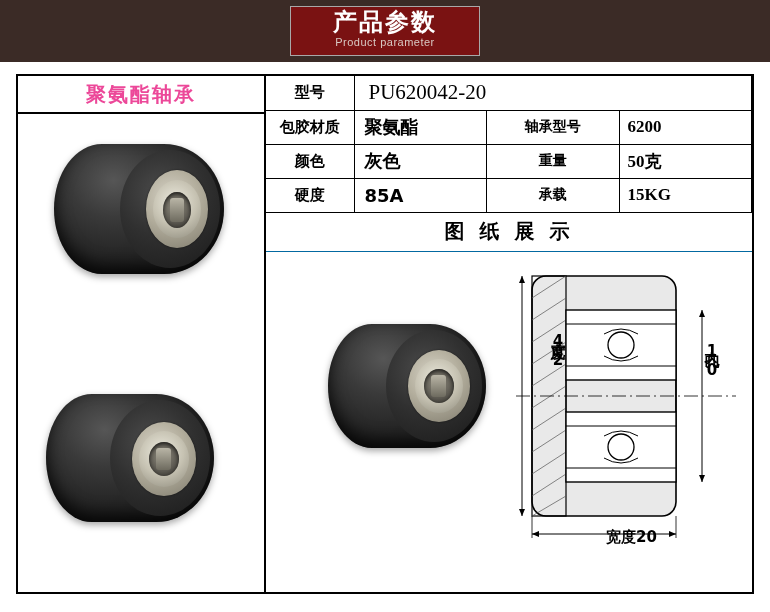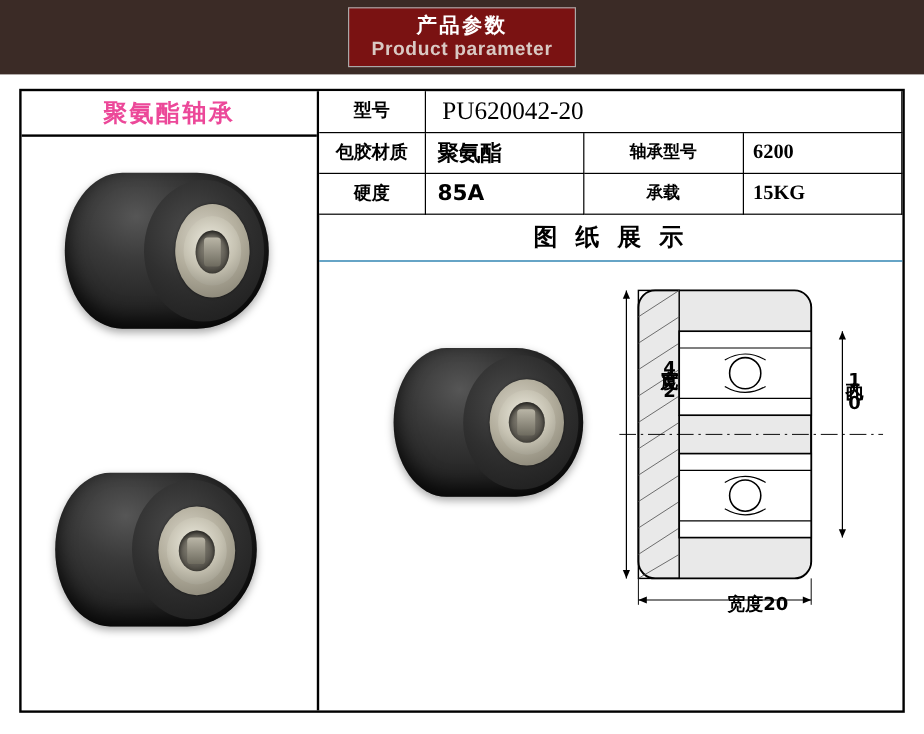--- a/index.html
+++ b/index.html
@@ -31,32 +31,31 @@
     transform: translateX(-50%);
     width: 190px;
     height: 50px;
     background: #7a1212;
     border: 1px solid #a8a8a8;
     box-sizing: border-box;
     text-align: center;
   }
   .banner-title {
     color: #ffffff;
-    font-size: 17px;
+    font-size: 24px;
     font-weight: bold;
     letter-spacing: 2px;
     line-height: 26px;
     margin-top: 2px;
   }
   .banner-sub {
     color: #d9c9c3;
-    font-size: 16px;
+    font-size: 11px;
     line-height: 14px;
     letter-spacing: 0.5px;
-    font-weight: bold;
   }
 
   
   .sheet {
     position: absolute;
     left: 16px;
     top: 74px;
     width: 738px;
     height: 520px;
     border: 2px solid #000;
@@ -267,20 +266,26 @@
         <td class="lbl" style="width:88px;">型号</td>
         <td class="val-model no-right" colspan="3">PU620042-20</td>
       </tr>
       <tr>
         <td class="lbl" style="width:88px;">包胶材质</td>
         <td class="val" style="width:152px;">聚氨酯</td>
         <td class="lbl-sm" style="width:92px;">轴承型号</td>
         <td class="val-sm no-right">6200</td>
       </tr>
       <tr>
+        <td class="lbl">颜色</td>
+        <td class="val">灰色</td>
+        <td class="lbl-sm">重量</td>
+        <td class="val-sm no-right">50克</td>
+      </tr>
+      <tr>
         <td class="lbl">硬度</td>
         <td class="val">85A</td>
         <td class="lbl-sm">承载</td>
         <td class="val-sm no-right">15KG</td>
       </tr>
     </tbody>
       </table>
 
     <div class="drawing-title">图 纸 展 示</div>
 

